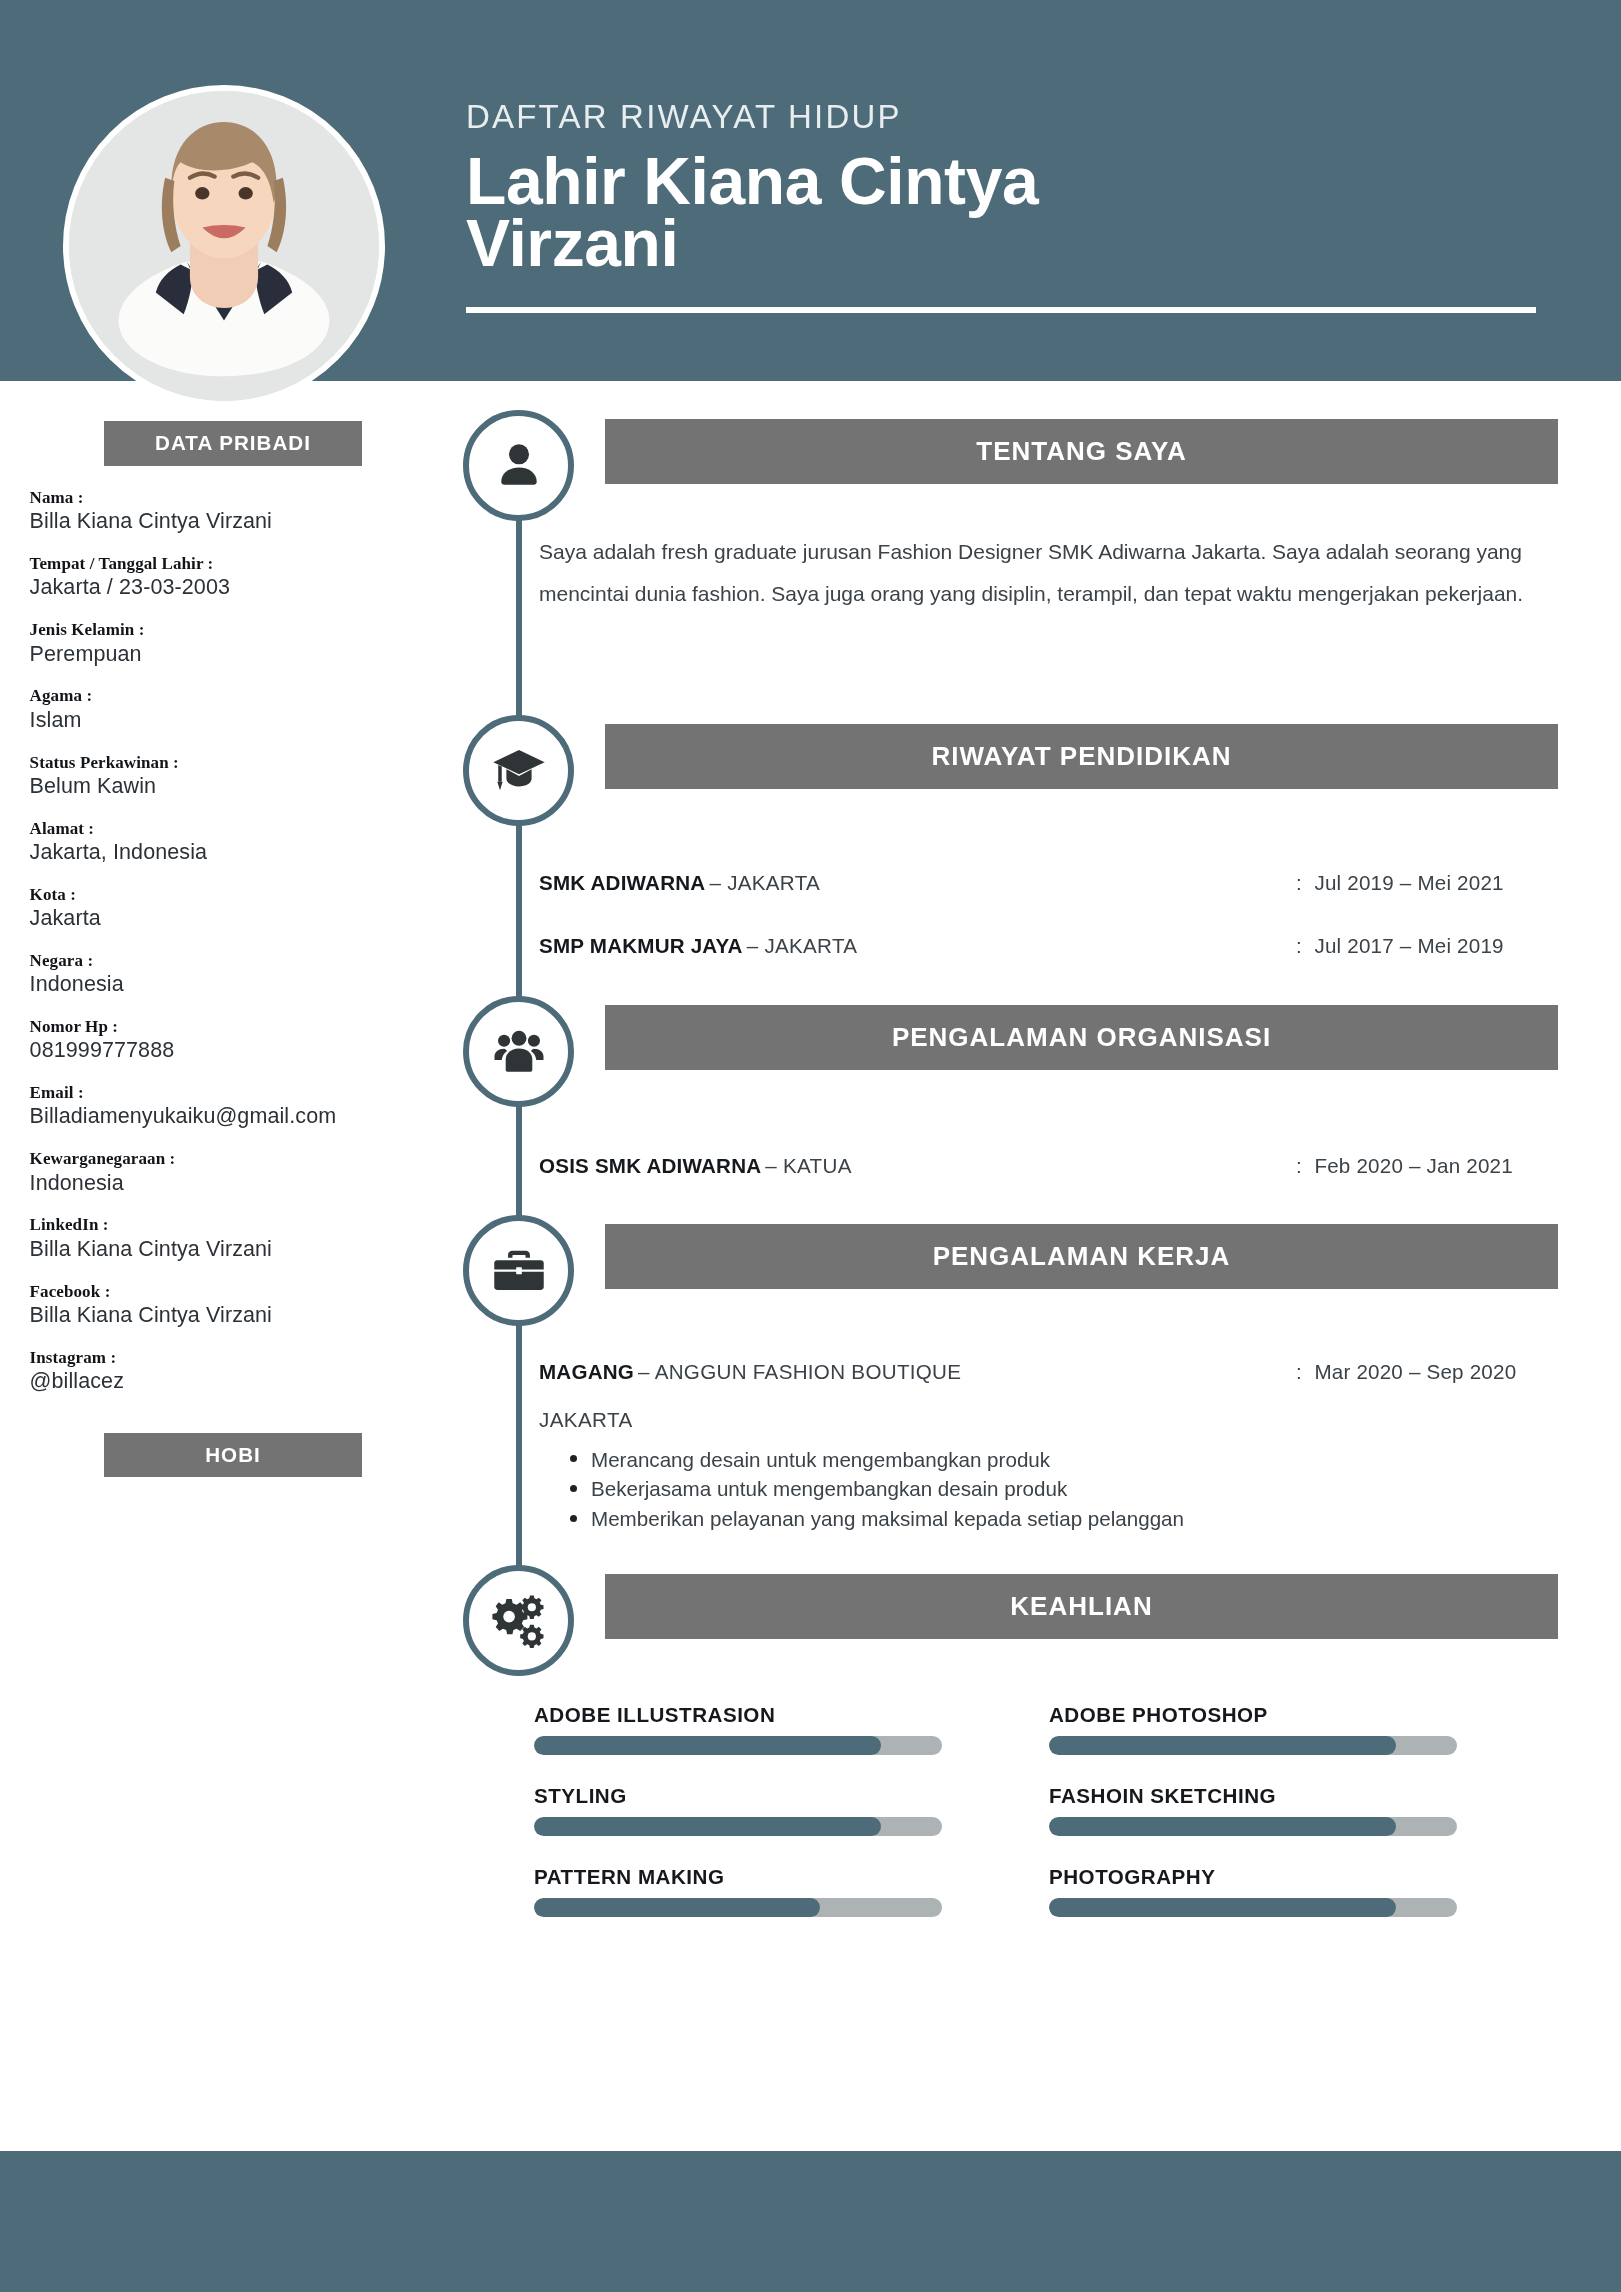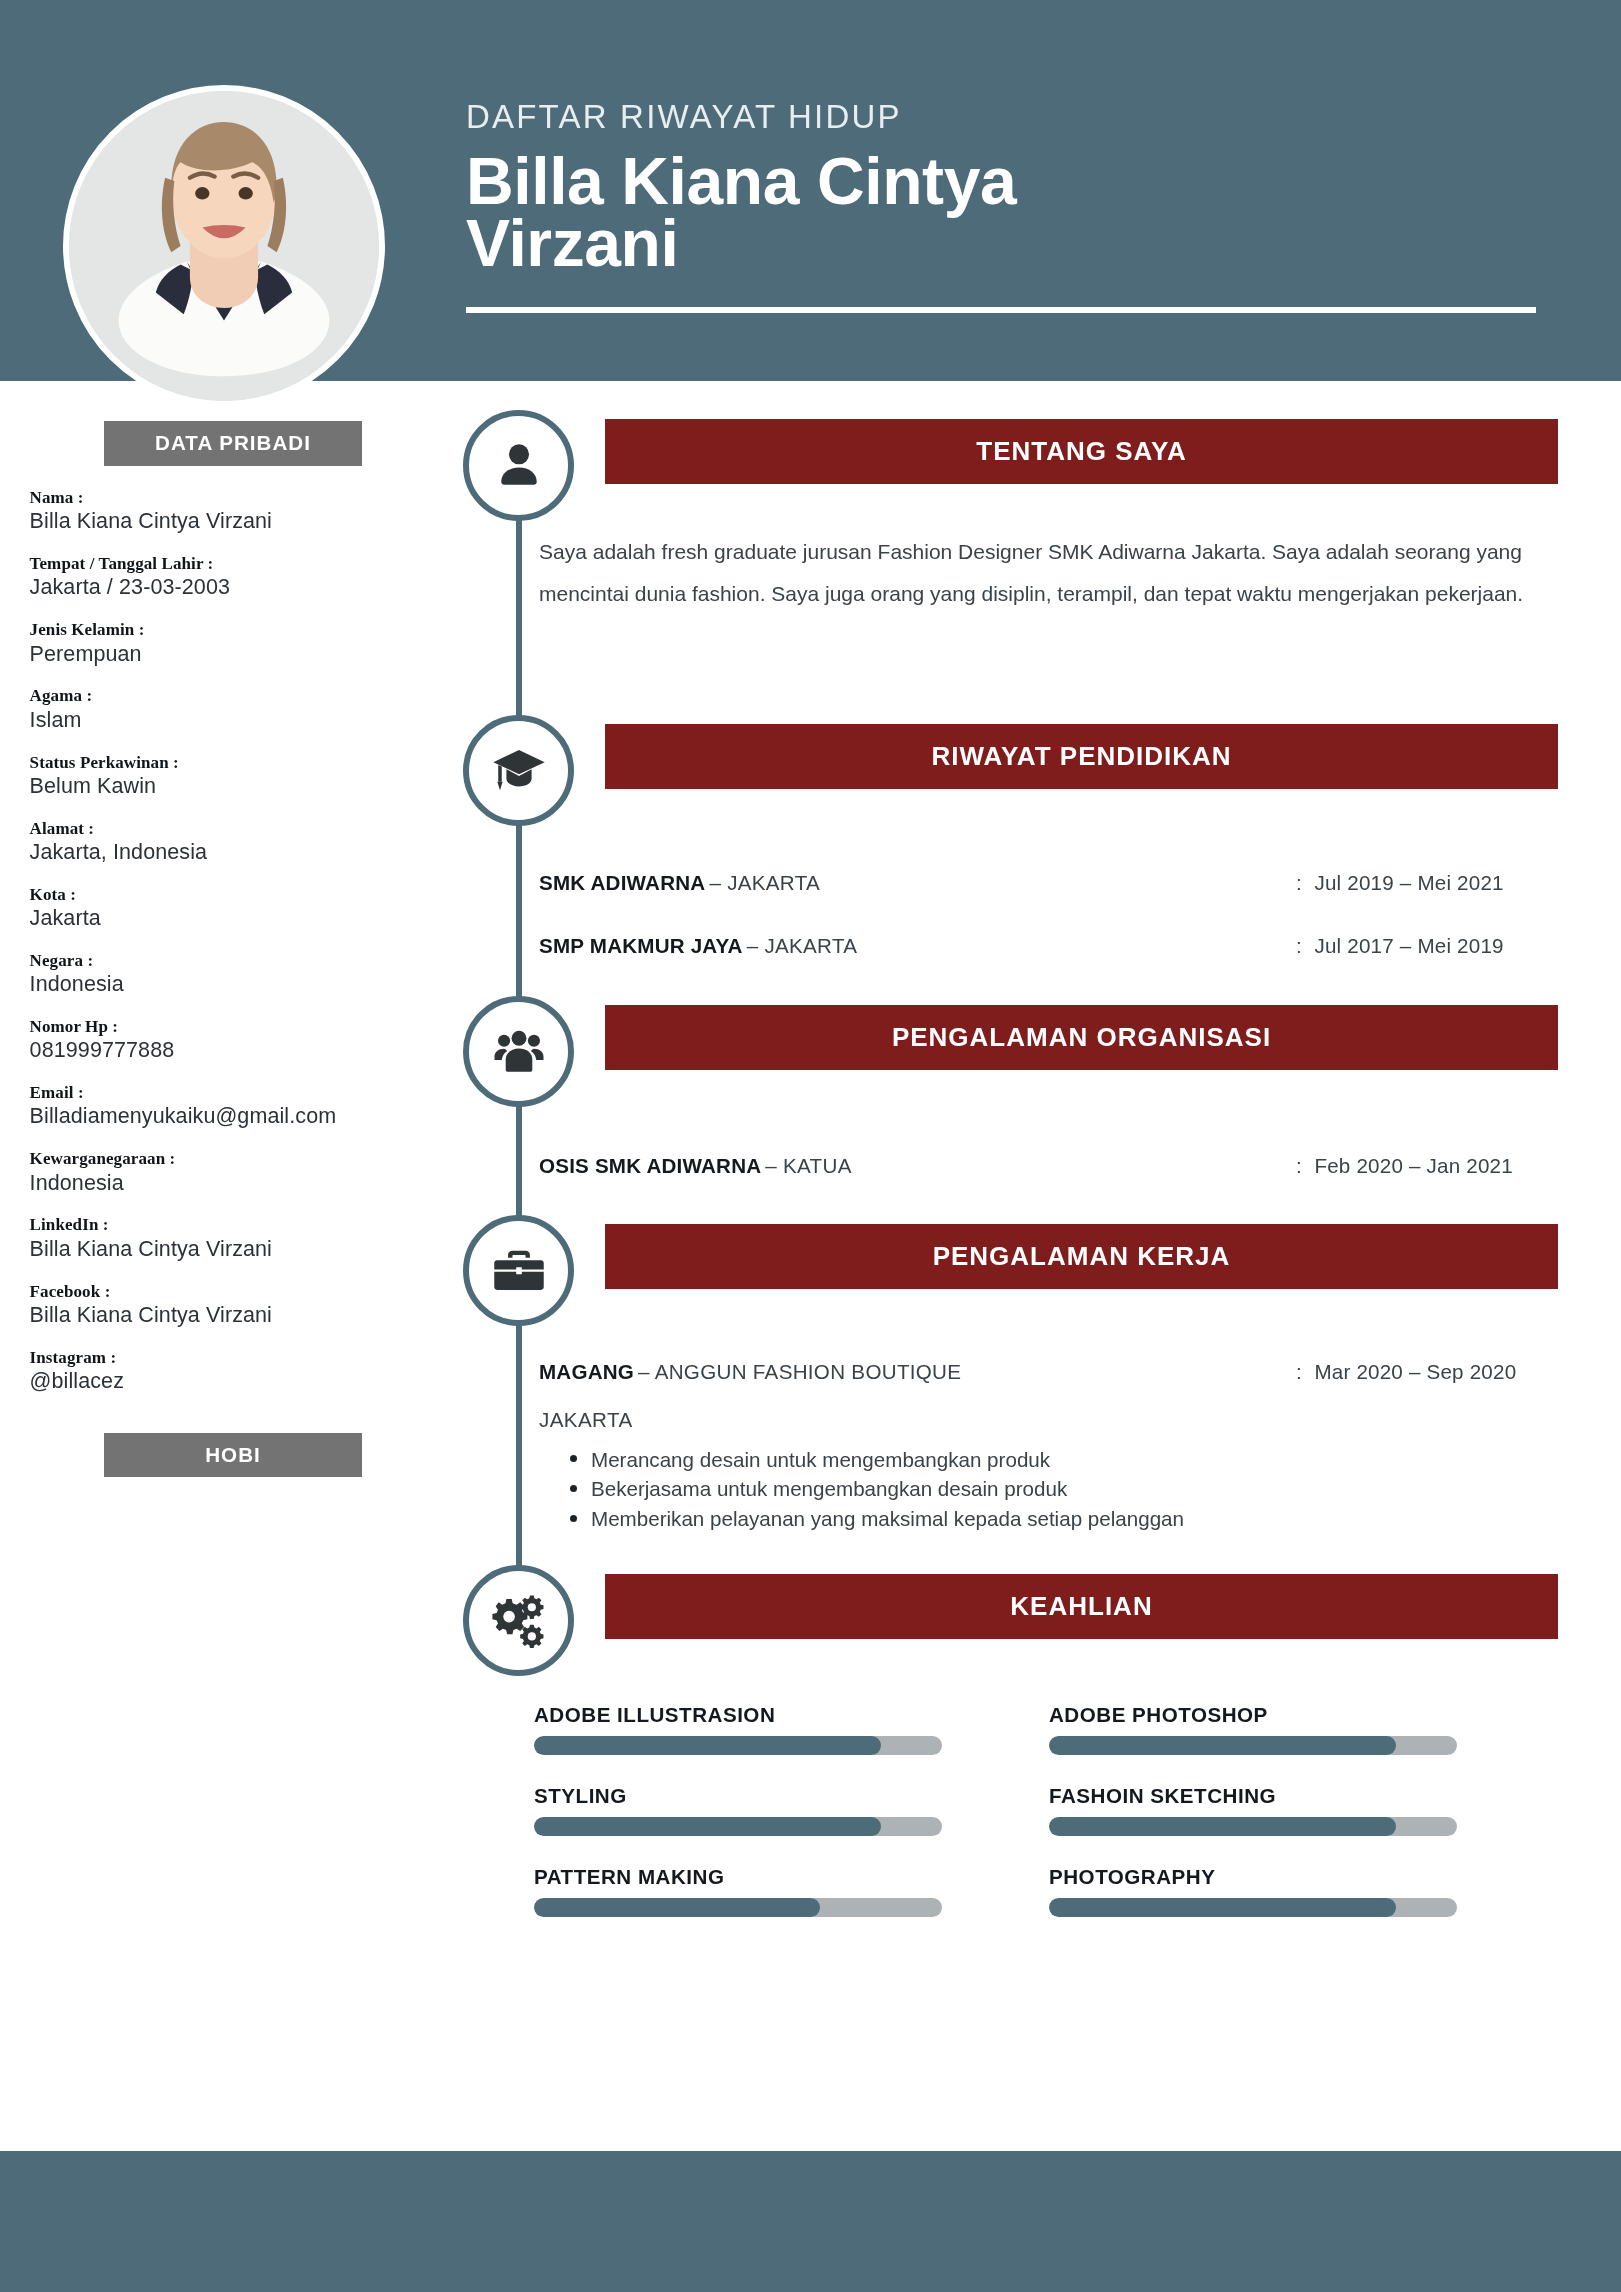--- a/index.html
+++ b/index.html
@@ -142,21 +142,21 @@
   }
   .tl-node svg { width: 56px; height: 56px; fill: #2f3437; }
 
   
   .main { position: absolute; left: 0; top: 0; width: 1621px; }
   .sec-bar {
     position: absolute;
     left: 605px;
     width: 953px;
     height: 65px;
-    background: #7f1d1d;
+    background: #737373;
     color: #ffffff;
     font-size: 26px;
     font-weight: 700;
     letter-spacing: 1px;
     display: flex;
     align-items: center;
     justify-content: center;
   }
   .about-text {
     position: absolute;
@@ -287,21 +287,21 @@
       <path d="M39 28 q4 -2.6 8 -0.4" stroke="#7b5d45" stroke-width="1.4" fill="none" stroke-linecap="round"></path>
       <path d="M53 27.6 q4 -2.2 8 0.4" stroke="#7b5d45" stroke-width="1.4" fill="none" stroke-linecap="round"></path>
       <path d="M43 44 q7 6 14 0 q-7 3 -14 0z" fill="#ffffff"></path>
       <path d="M43 44 q7 -1.5 14 0 q-7 7 -14 0z" fill="#c96a63"></path>
     </svg>
   </div>
 
   <div class="header-text">
     <div class="kicker">DAFTAR RIWAYAT HIDUP</div>
     <div class="fullname">
-      <div>Billa Kiana Cintya</div>
+      <div>Lahir Kiana Cintya</div>
       <div>Virzani</div>
     </div>
   </div>
   <div class="header-rule"></div>
 
   <div class="sidebar">
     <div class="chip-wrap-data">
       <div class="side-chip">DATA PRIBADI</div>
     </div>
 

